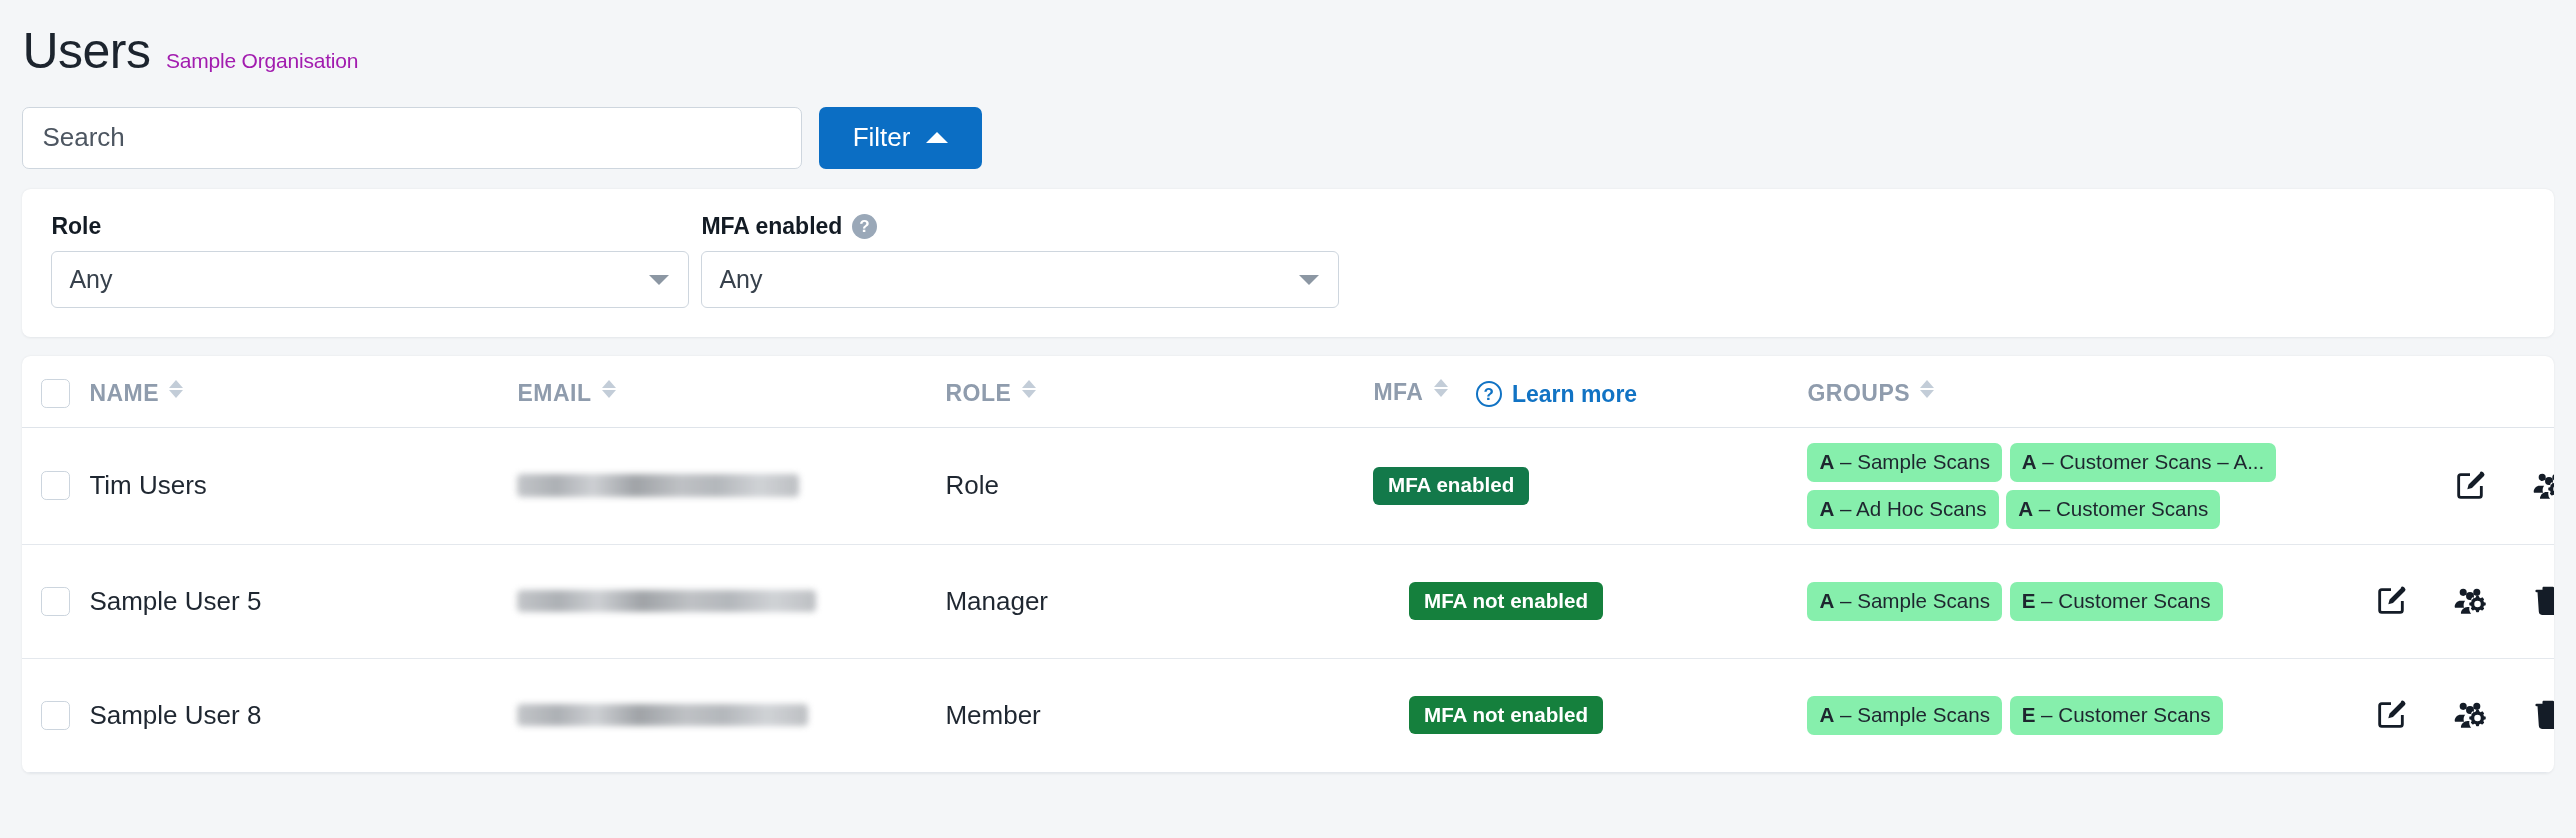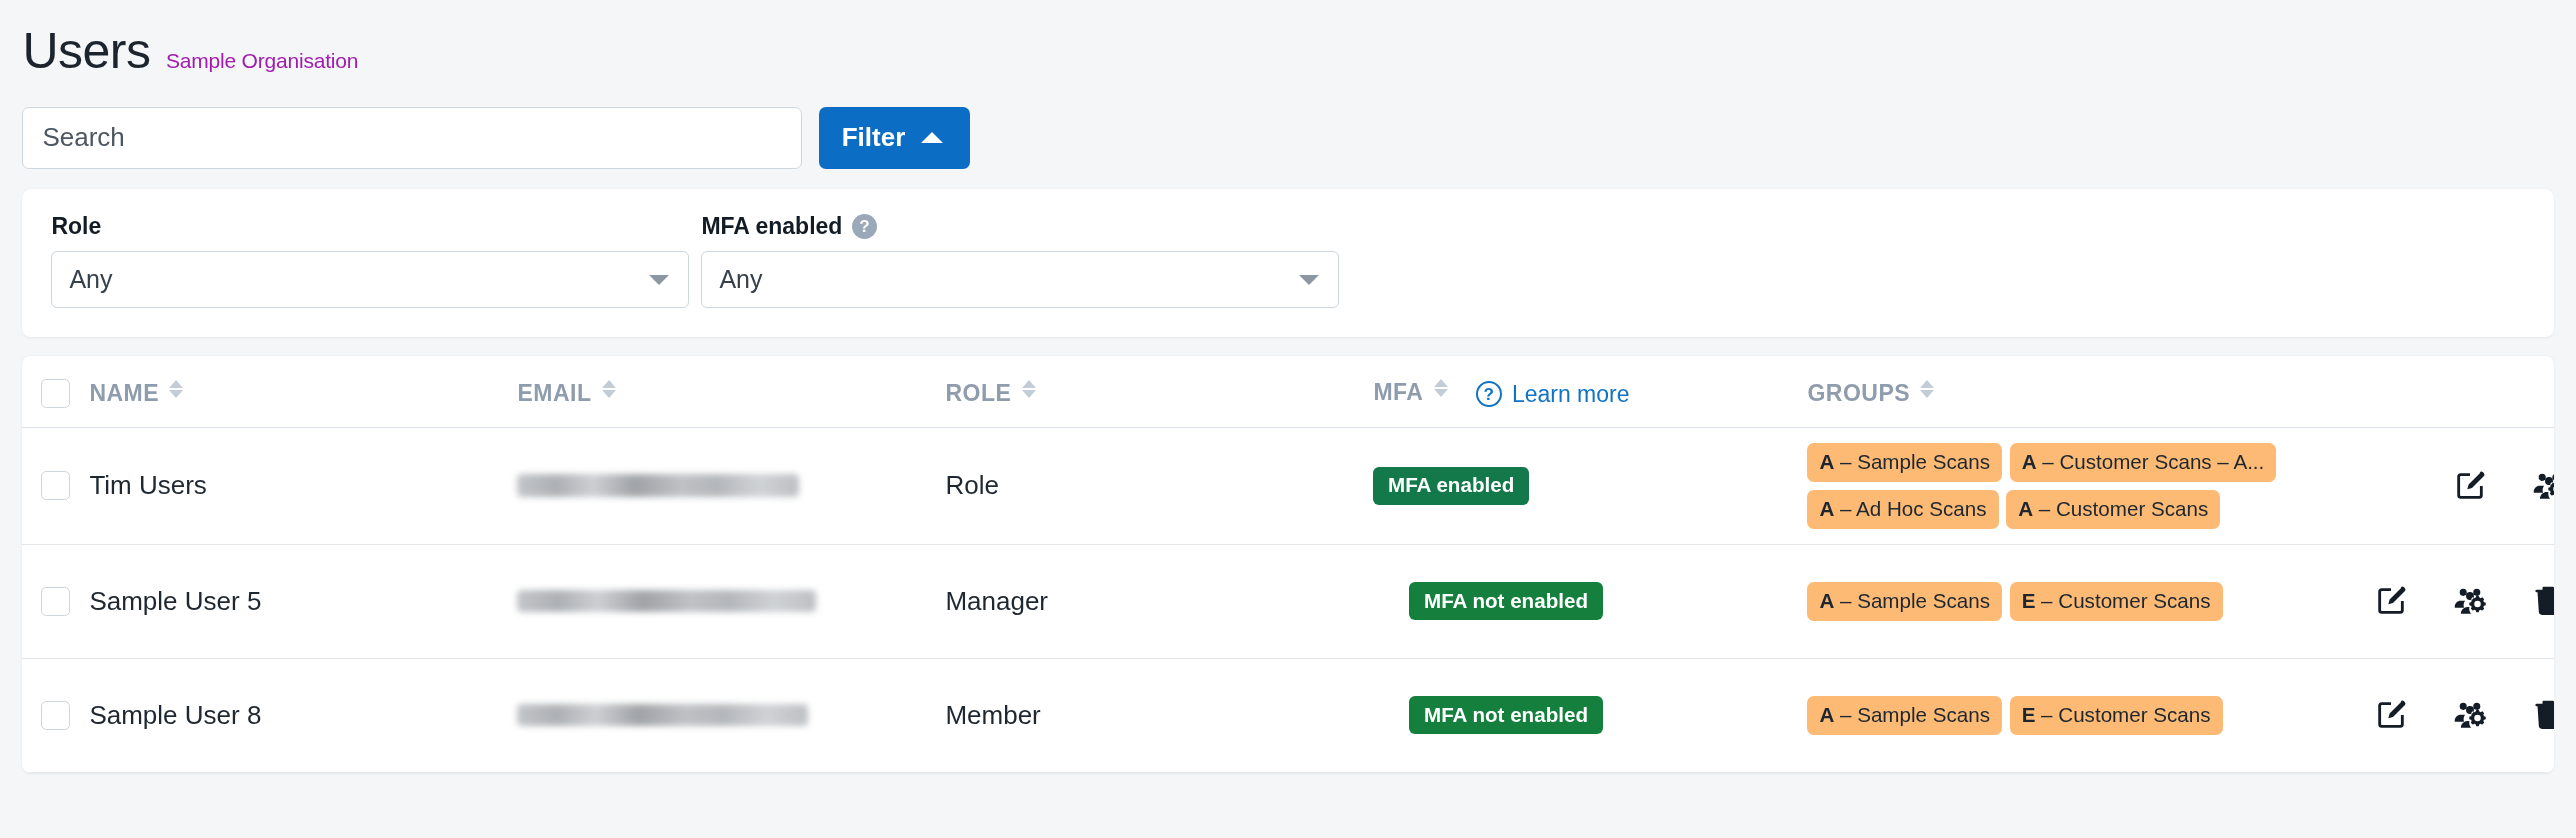--- a/index.html
+++ b/index.html
@@ -62,23 +62,22 @@
     min-width: 151px;
     border: none;
     border-radius: 6.9px;
     background: #0b6ec4;
     color: #ffffff;
     font-family: "Liberation Sans", sans-serif;
     font-size: 26px;
     display: inline-flex;
     align-items: center;
     gap: 15.5px;
-    padding: 0 23px;
-    cursor: pointer;
-    font-weight: bold;
+    padding: 0 34px;
+    cursor: pointer;
   }
   .caret-up {
     width: 0; height: 0;
     border-left: 11.2px solid transparent;
     border-right: 11.2px solid transparent;
     border-bottom: 11.2px solid #ffffff;
     display: block;
   }
 
   
@@ -198,21 +197,21 @@
     color: #1173c4;
     font-size: 17px;
     font-weight: 700;
     display: inline-flex;
     align-items: center;
     justify-content: center;
     line-height: 1;
   }
   .learn-more-text {
     font-size: 23px;
-    font-weight: 400;
+    font-weight: 700;
     color: #1173c4;
     letter-spacing: 0;
   }
 
   tbody td {
     padding: 0;
     border-bottom: 0.9px solid #e4e8ed;
     vertical-align: middle;
     height: 114px;
   }
@@ -254,21 +253,21 @@
   .badge.enabled { background: #13794a; }
   .badge.disabled { background: #15803d; margin-left: 36px; }
 
   .chips {
     display: flex;
     flex-wrap: wrap;
     gap: 7.7px;
     max-width: 482px;
   }
   .chip {
-    background: #fdba74;
+    background: #86efac;
     border-radius: 6.9px;
     padding: 7.7px 12px;
     font-size: 20.6px;
     color: #1e262f;
     white-space: nowrap;
     line-height: 1.15;
     cursor: pointer;
   }
   .chip b { font-weight: 700; }
 

